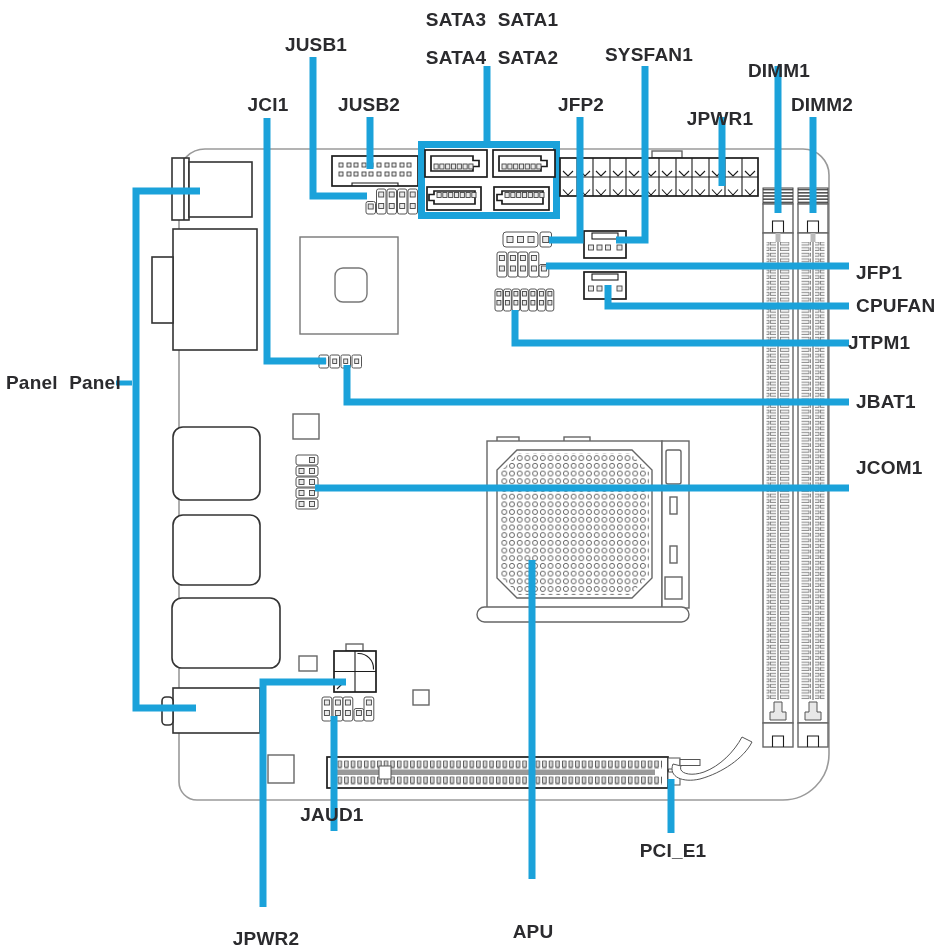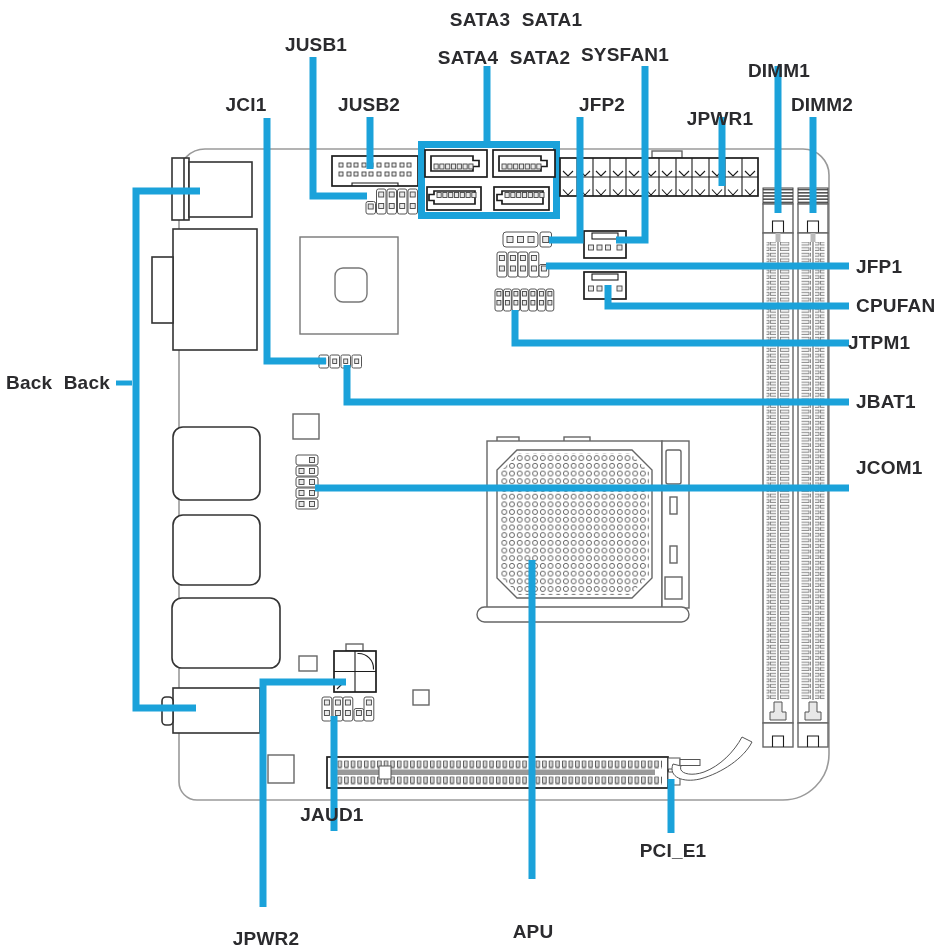--- a/index.html
+++ b/index.html
@@ -385,33 +385,33 @@
     <polyline class="lead" points="515,310 515,343 849,343"></polyline>
     <polyline class="lead" points="347,365 347,402 849,402"></polyline>
     <line class="lead" x1="315" y1="488" x2="849" y2="488"></line>
     <line class="lead" x1="334" y1="716" x2="334" y2="831"></line>
     <polyline class="lead" points="346,682 263,682 263,907"></polyline>
     <line class="lead" x1="532" y1="560" x2="532" y2="879"></line>
     <line class="lead" x1="671" y1="779" x2="671" y2="833"></line>
   </g>
 </svg>
 
-<div class="label center wide" style="left:516px;top:9px">SATA3 SATA1</div>
-<div class="label center wide" style="left:504px;top:47px">SATA4 SATA2</div>
+<div class="label center wide" style="left:492px;top:9px">SATA3 SATA1</div>
+<div class="label center wide" style="left:492px;top:47px">SATA4 SATA2</div>
 <div class="label center" style="left:316px;top:34px">JUSB1</div>
-<div class="label center" style="left:625px;top:44px">SYSFAN1</div>
+<div class="label center" style="left:649px;top:44px">SYSFAN1</div>
 <div class="label center" style="left:779px;top:60px">DIMM1</div>
-<div class="label center" style="left:246px;top:94px">JCI1</div>
+<div class="label center" style="left:268px;top:94px">JCI1</div>
 <div class="label center" style="left:369px;top:94px">JUSB2</div>
-<div class="label center" style="left:602px;top:94px">JFP2</div>
+<div class="label center" style="left:581px;top:94px">JFP2</div>
 <div class="label center" style="left:720px;top:108px">JPWR1</div>
 <div class="label center" style="left:822px;top:94px">DIMM2</div>
-<div class="label" style="left:856px;top:256px">JFP1</div>
+<div class="label" style="left:856px;top:262px">JFP1</div>
 <div class="label" style="left:856px;top:295px">CPUFAN</div>
 <div class="label" style="left:848px;top:332px">JTPM1</div>
 <div class="label" style="left:856px;top:391px">JBAT1</div>
 <div class="label" style="left:856px;top:457px">JCOM1</div>
-<div class="label wide" style="left:6px;top:372px">Back Back</div>
+<div class="label wide" style="left:6px;top:372px">Panel Panel</div>
 <div class="label center" style="left:332px;top:804px">JAUD1</div>
 <div class="label center" style="left:673px;top:840px">PCI_E1</div>
 <div class="label center" style="left:266px;top:928px">JPWR2</div>
 <div class="label center" style="left:533px;top:921px">APU</div>
 </div>
 
 </body></html>

